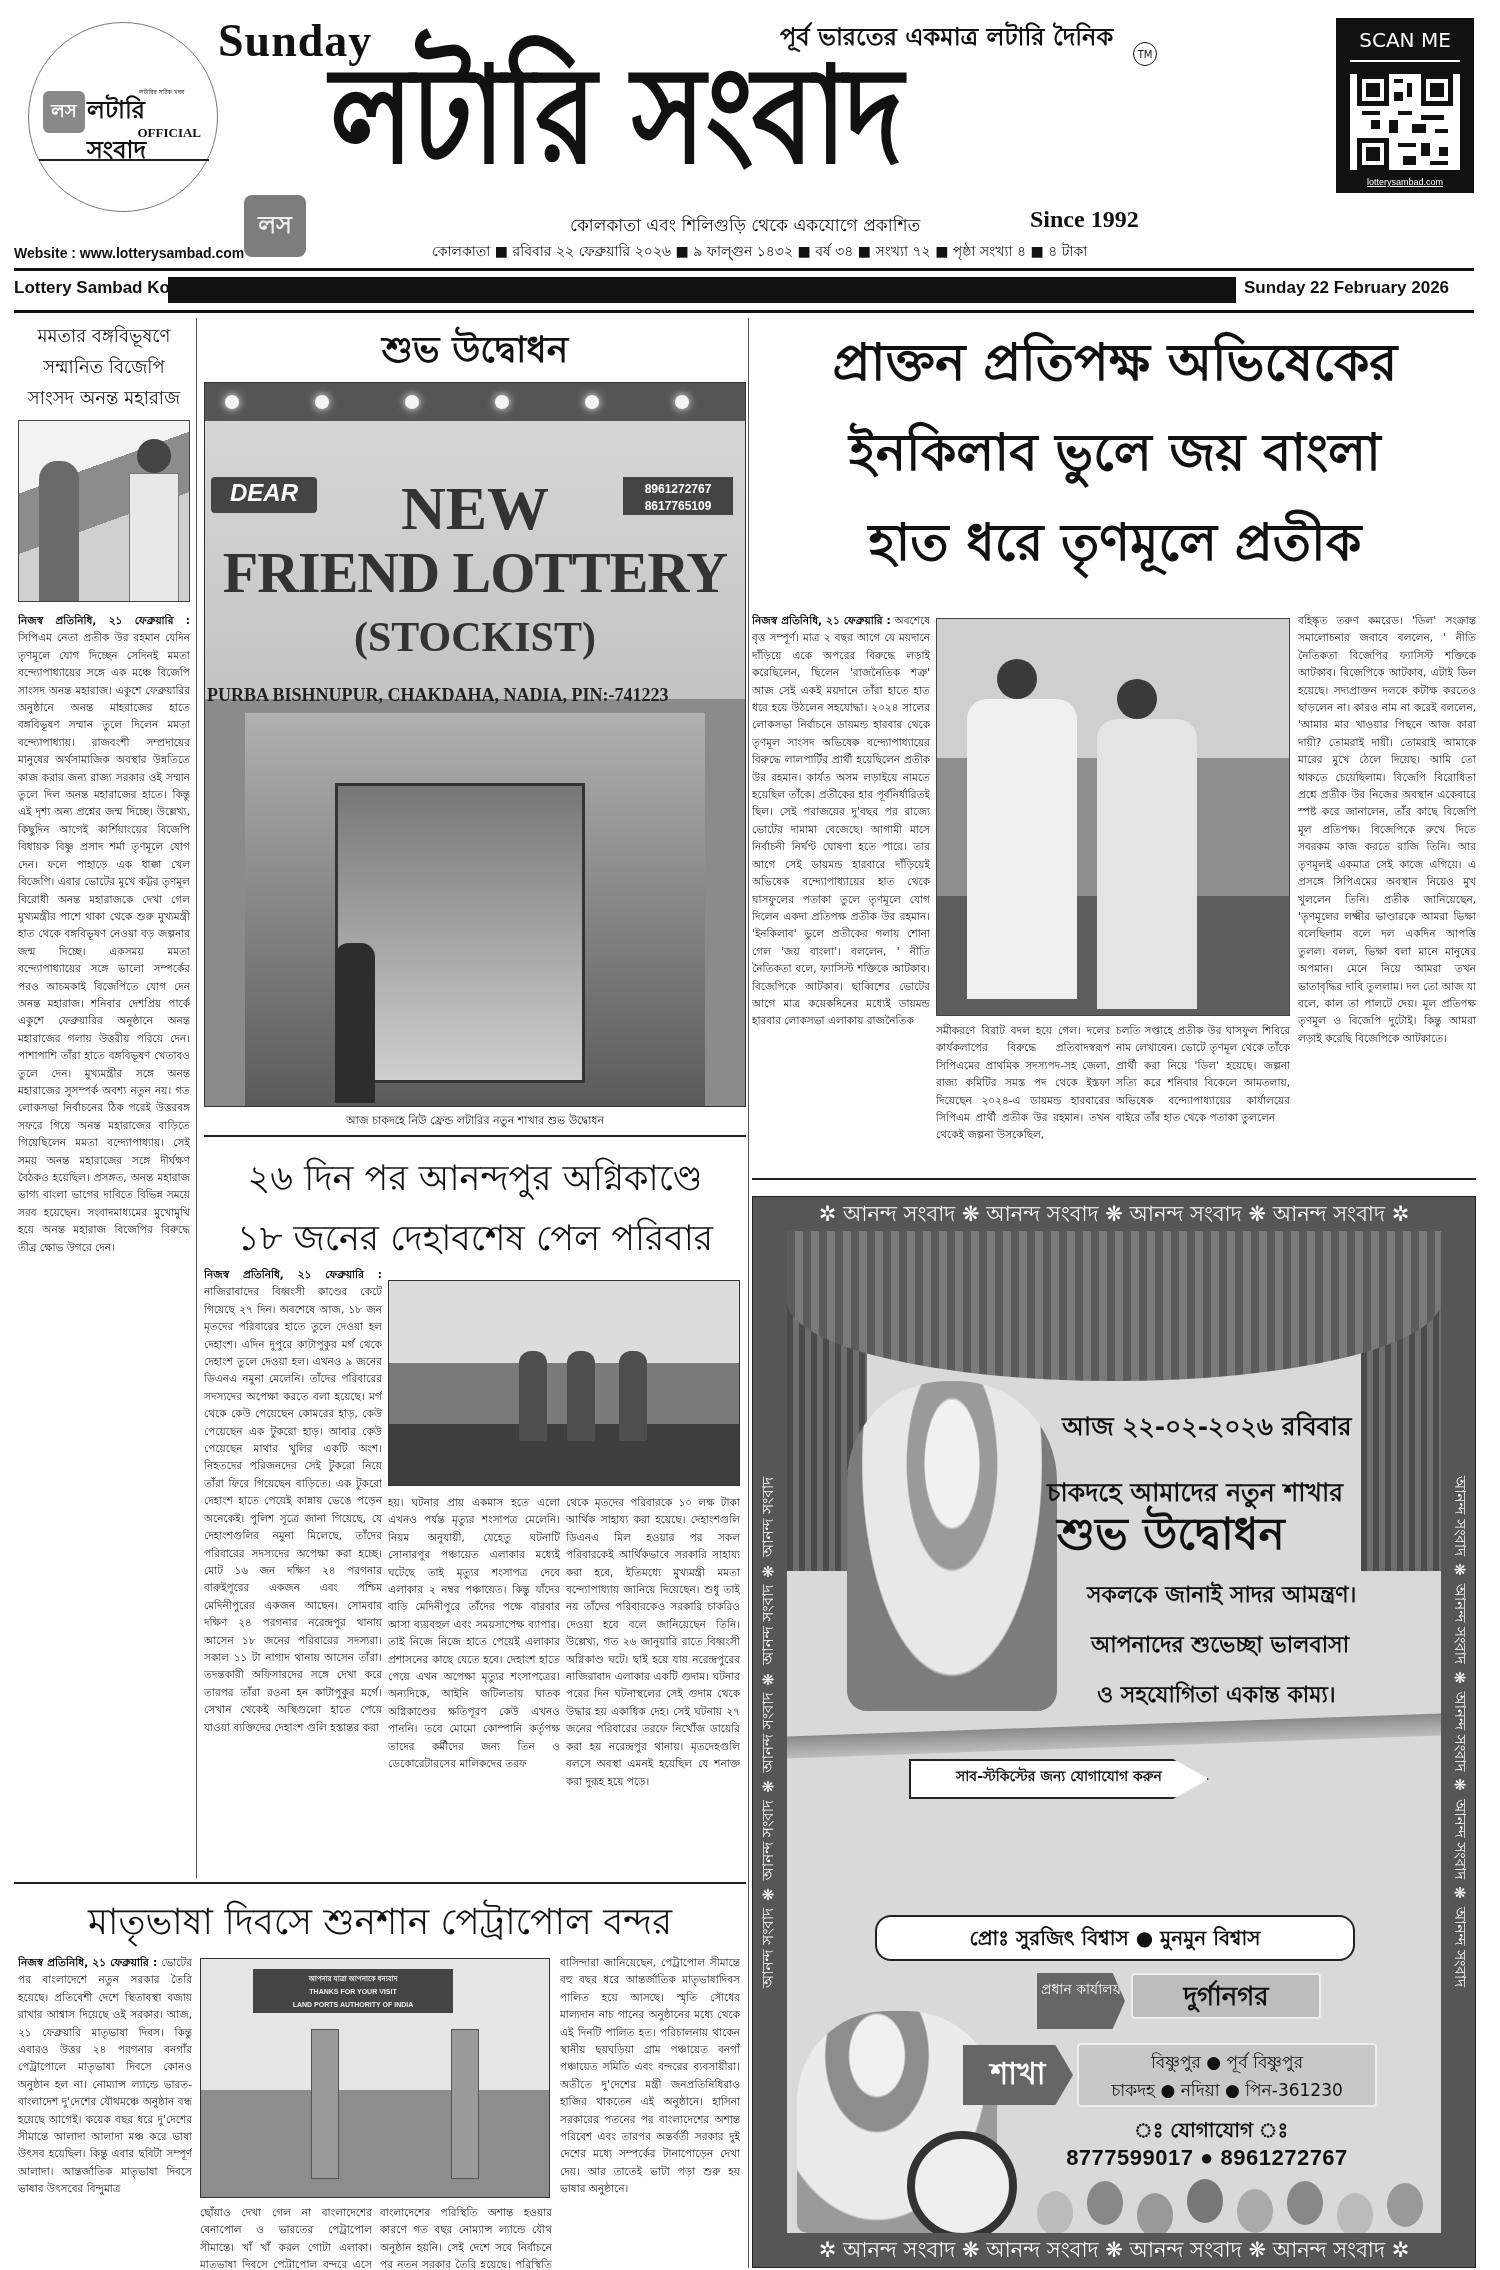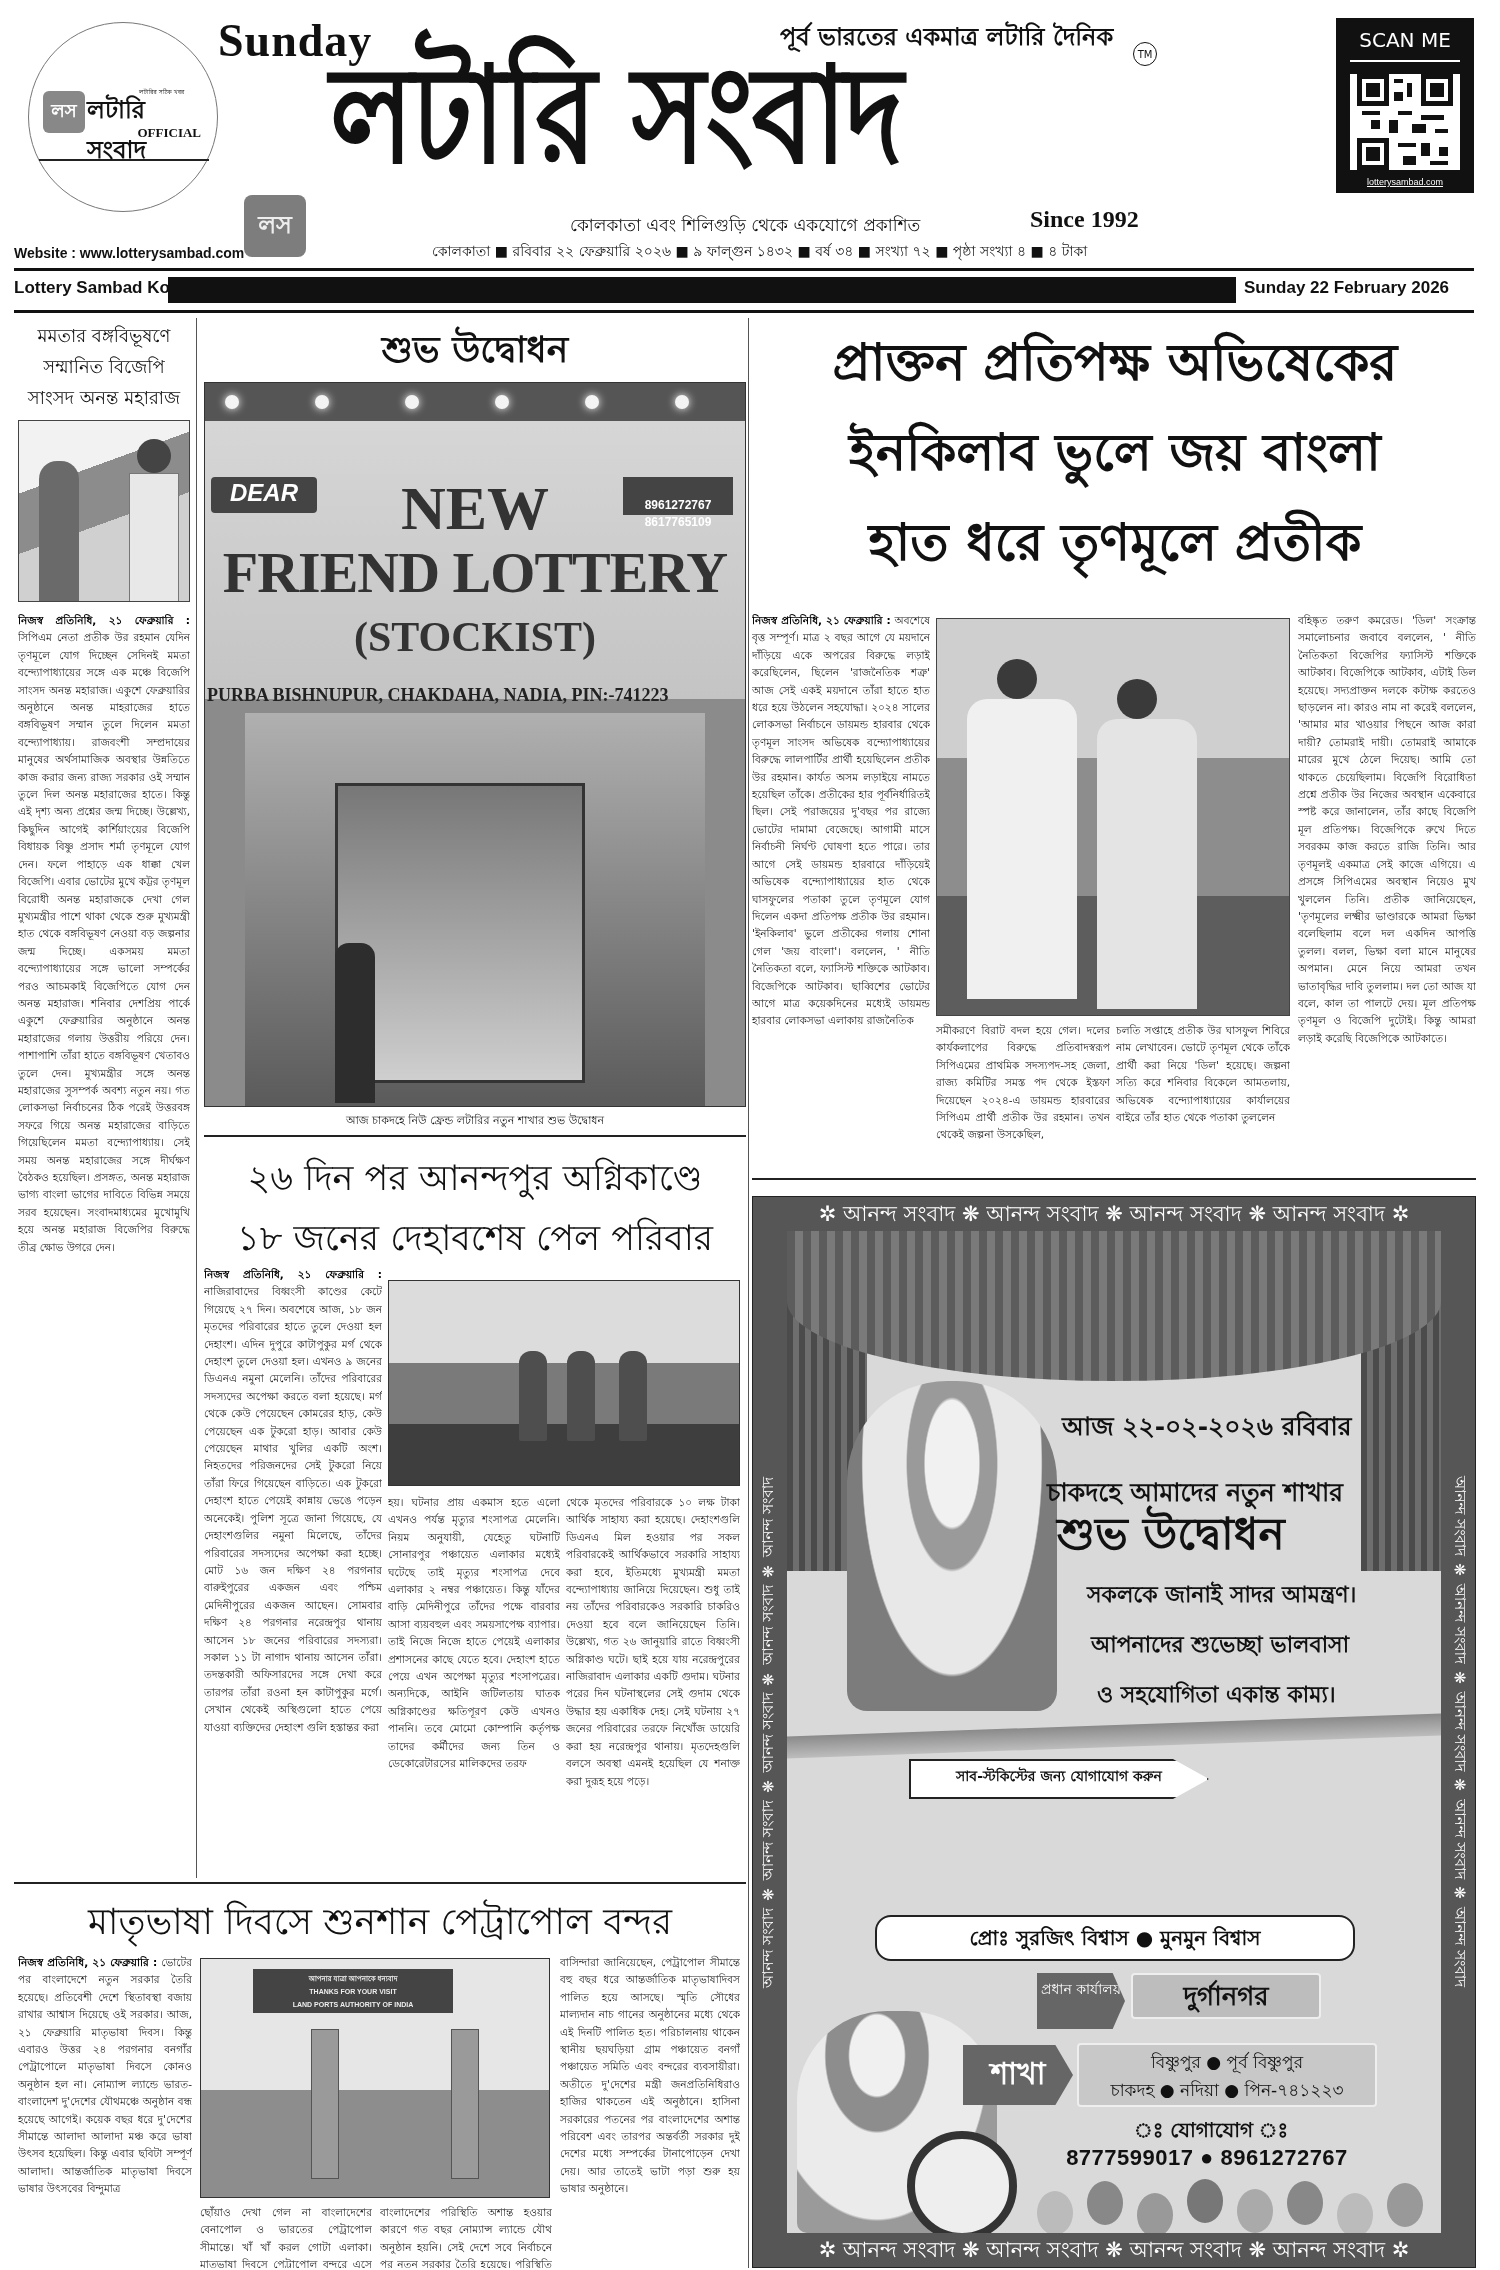--- a/index.html
+++ b/index.html
@@ -37,21 +37,21 @@
   .body-text b { color: #000; }
   .vrule { width: 1px; background: #555; }
   .hline { height: 2px; background: #222; }
   .section-head { font-family: "DejaVu Sans", sans-serif; font-weight: bold; text-align: center; }
   .lead-head { left: 750px; top: 318px; width: 730px; font-family: "DejaVu Sans", sans-serif; font-weight: bold; font-size: 51px; line-height: 90px; text-align: center; }
   .caption { font-family: "DejaVu Sans", sans-serif; font-size: 11px; text-align: center; }
   
   .shop { left: 204px; top: 382px; width: 542px; height: 725px; background: #8b8b8b; border: 1px solid #333; overflow: hidden; }
   .shop .sign { position: absolute; left: 0; top: 38px; width: 100%; height: 278px; background: linear-gradient(#d6d6d6, #c4c4c4); }
   .shop .dear { position: absolute; left: 6px; top: 56px; width: 106px; height: 36px; background: #444; color: #fff; font-family: "Liberation Sans", sans-serif; font-weight: 900; font-style: italic; font-size: 24px; text-align: center; line-height: 32px; border-radius: 4px; }
-  .shop .phones { position: absolute; right: 12px; top: 56px; width: 110px; height: 38px; background: #444; color: #fff; font-family: "Liberation Sans", sans-serif; font-weight: bold; font-size: 12px; line-height: 17px; text-align: center; padding-top: 20px; }
+  .shop .phones { position: absolute; right: 12px; top: 56px; width: 110px; height: 38px; background: #444; color: #fff; font-family: "Liberation Sans", sans-serif; font-weight: bold; font-size: 12px; line-height: 17px; text-align: center; padding-top: 4px; }
   .shop .new { position: absolute; left: 0; right: 0; top: 52px; text-align: center; font-family: "Liberation Serif", serif; font-weight: 900; font-size: 62px; color: #333; }
   .shop .friend { position: absolute; left: 0; right: 0; top: 118px; text-align: center; font-family: "Liberation Serif", serif; font-weight: 900; font-size: 58px; color: #333; letter-spacing: -1px; }
   .shop .stock { position: absolute; left: 0; right: 0; top: 192px; text-align: center; font-family: "Liberation Serif", serif; font-weight: 900; font-size: 42px; color: #333; }
   .shop .addr { position: absolute; left: 0; right: 0; top: 264px; white-space: nowrap; font-family: "Liberation Serif", serif; font-weight: bold; font-size: 18px; color: #222; padding-left: 2px; }
   .shop .interior { position: absolute; left: 40px; top: 330px; width: 460px; height: 395px; background: linear-gradient(#b0b0b0, #5a5a5a); }
   .shop .door { position: absolute; left: 130px; top: 400px; width: 250px; height: 300px; background: linear-gradient(#777, #cfcfcf); border: 3px solid #333; }
   .shop .ceil { position: absolute; left: 0; top: 0; width: 100%; height: 38px; background: #555; }
   .shop .light { position: absolute; top: 12px; width: 14px; height: 14px; border-radius: 50%; background: #f4f4f4; box-shadow: 0 0 8px #fff; }
   
   .ad { left: 752px; top: 1196px; width: 724px; height: 1072px; background: #565656; border: 1px solid #222; }
@@ -268,21 +268,21 @@
     <div class="ribbon"></div>
     <div class="sub-arrow">সাব-স্টকিস্টের জন্য যোগাযোগ করুন</div>
     <div class="prop">প্রোঃ সুরজিৎ বিশ্বাস ● মুনমুন বিশ্বাস</div>
     <div class="lady2"></div>
     <div class="drum"></div>
     <div class="ho-tag">প্রধান কার্যালয়</div>
     <div class="ho-val">দুর্গানগর</div>
     <div class="br-tag">শাখা</div>
     <div class="br-val">
       <div>বিষ্ণুপুর ● পূর্ব বিষ্ণুপুর</div>
-      <div>চাকদহ ● নদিয়া ● পিন-৭৪১২২৩</div>
+      <div>চাকদহ ● নদিয়া ● পিন-361230</div>
     </div>
     <div class="contact-h">ঃ যোগাযোগ ঃ</div>
     <div class="phones">8777599017 ● 8961272767</div>
     <div class="balloon" style="left:250px;top:960px;background:#bbb"></div>
     <div class="balloon" style="left:300px;top:950px;background:#888"></div>
     <div class="balloon" style="left:350px;top:962px;background:#999"></div>
     <div class="balloon" style="left:400px;top:948px;background:#777"></div>
     <div class="balloon" style="left:450px;top:958px;background:#aaa"></div>
     <div class="balloon" style="left:500px;top:950px;background:#888"></div>
     <div class="balloon" style="left:550px;top:962px;background:#bbb"></div>

